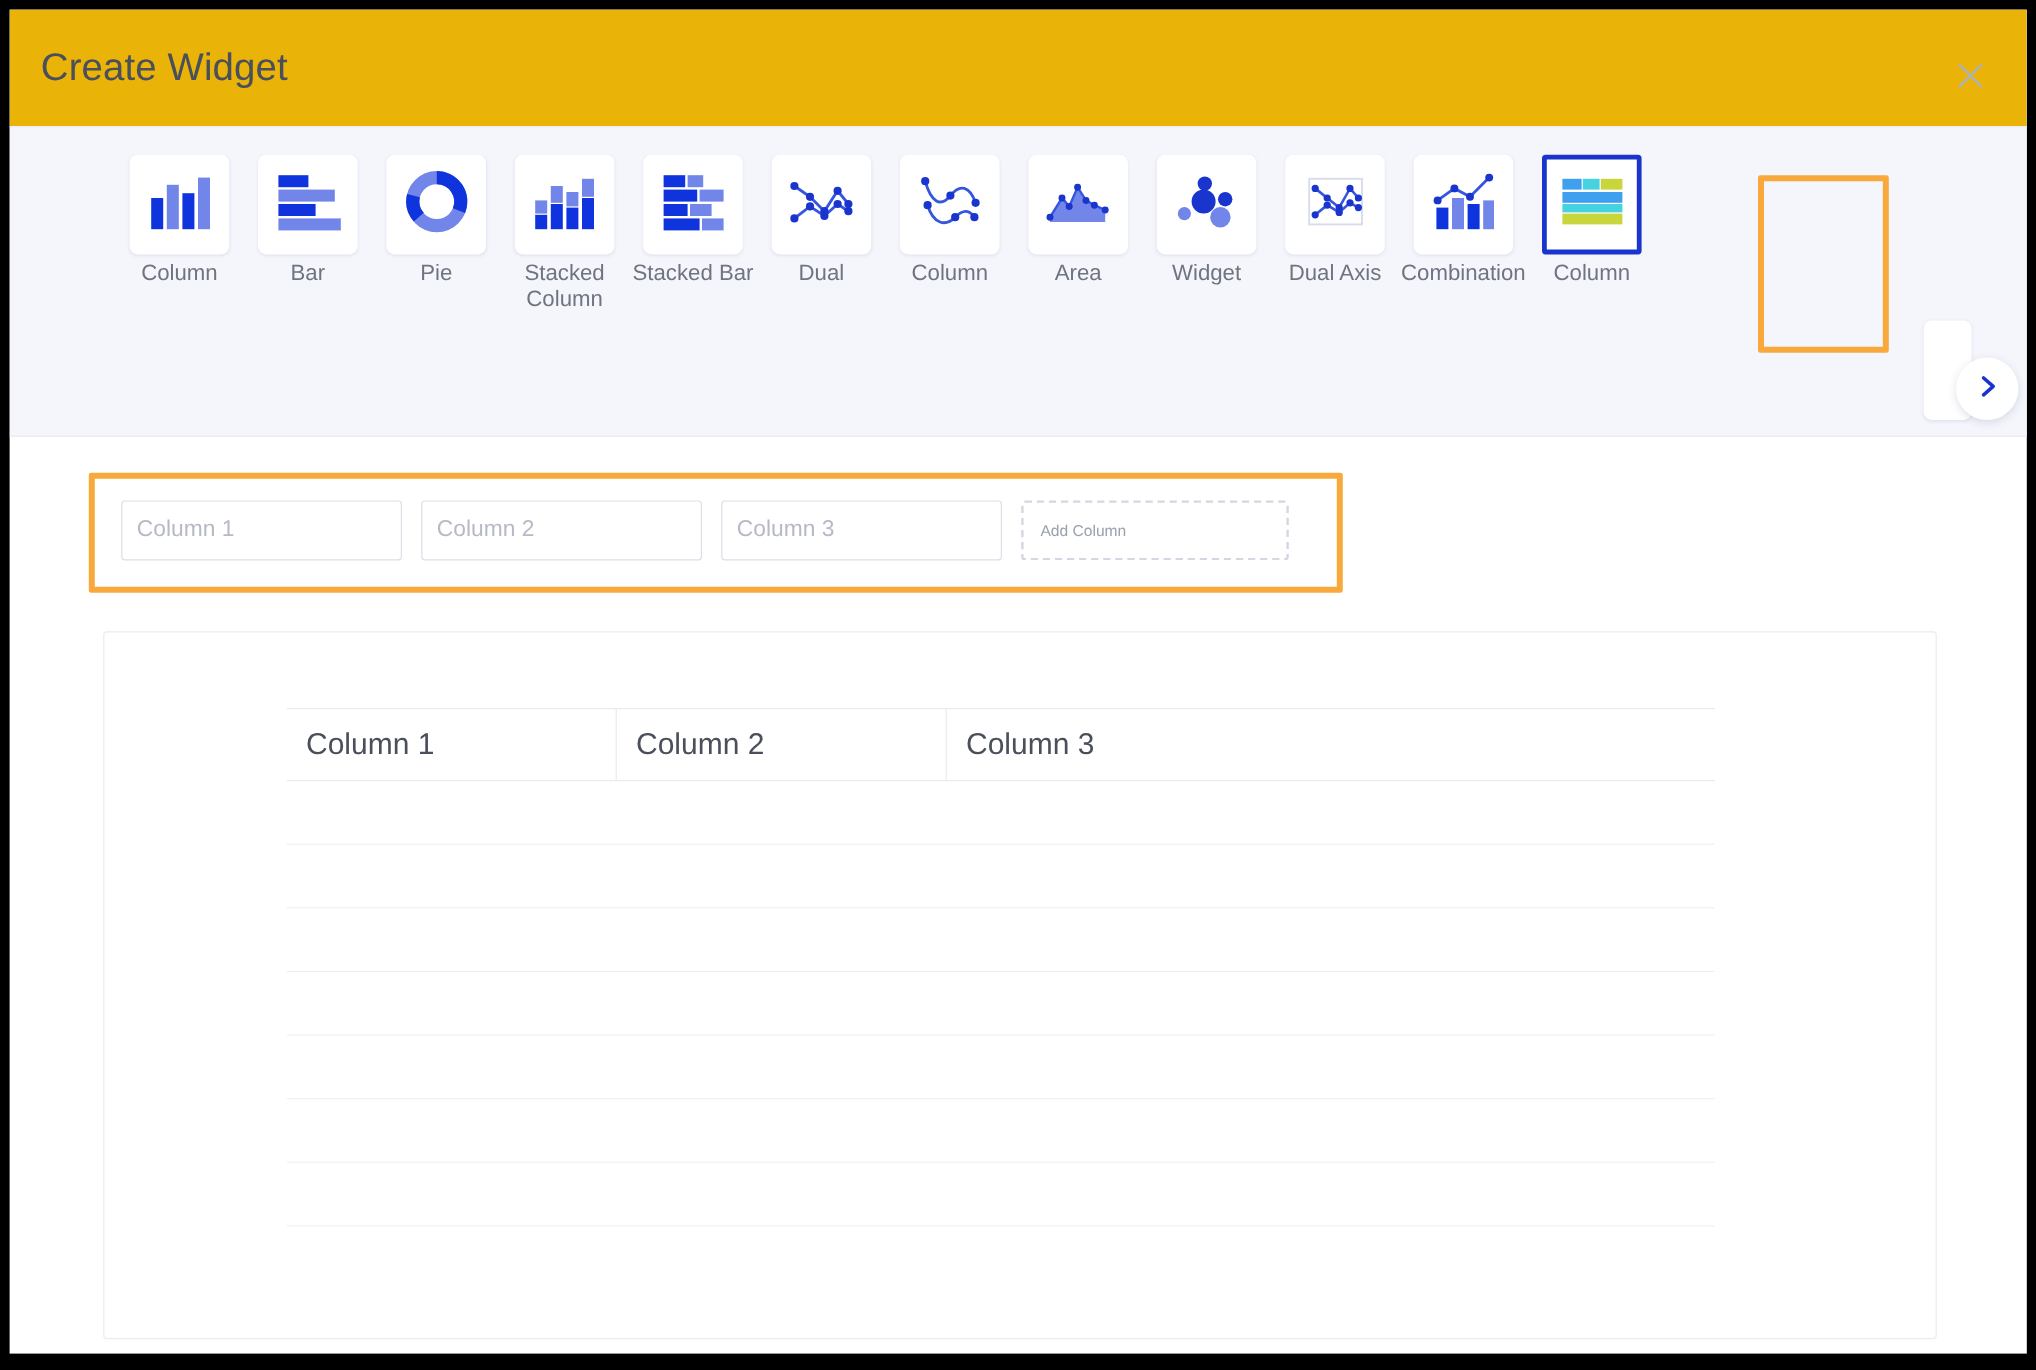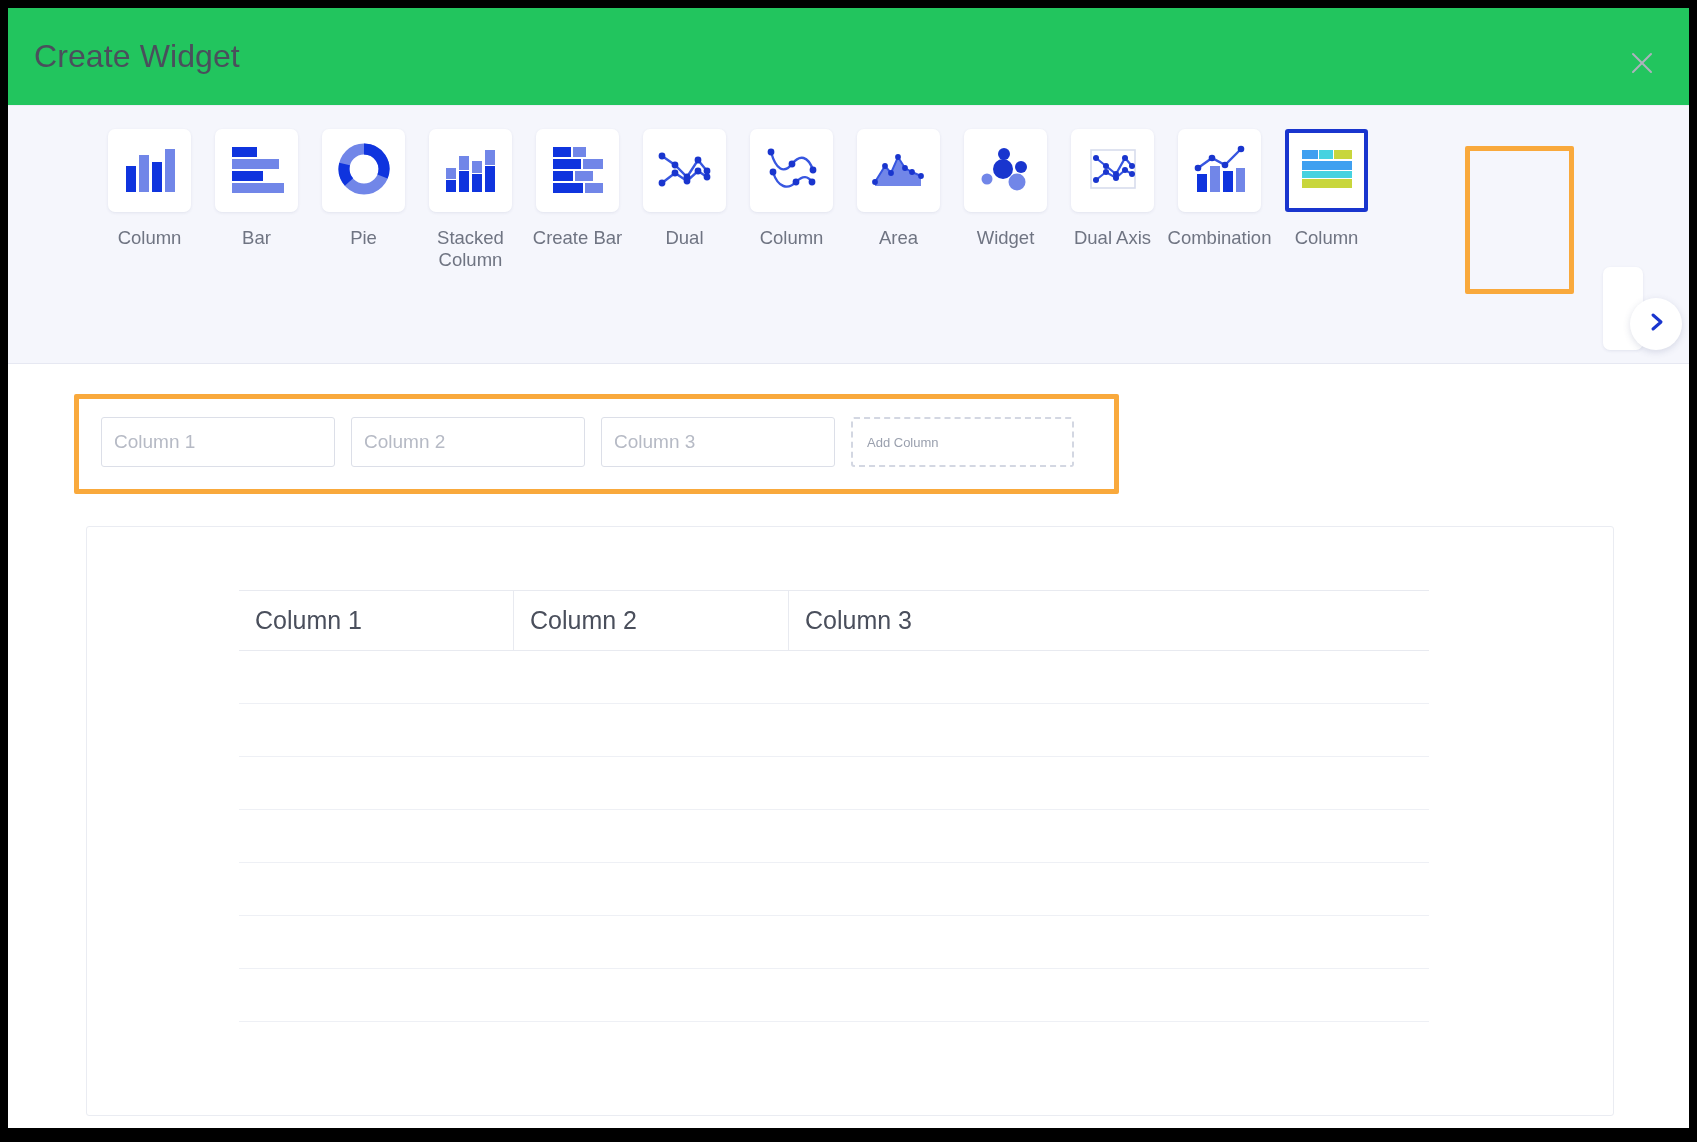--- a/index.html
+++ b/index.html
@@ -25,21 +25,21 @@
     left: 8px; top: 8px;
     width: 1681px; height: 1120px;
     background: #ffffff;
     overflow: hidden;
   }
 
   
   #header {
     position: relative;
     height: 97px;
-    background: #22c55e;
+    background: #eab308;
     text-decoration: underline;
   }
   #page-title {
     position: absolute;
     left: 26px; top: 30px;
     font-size: 32px;
     color: #4a4f5c;
     letter-spacing: 0.1px;
   }
   #close-btn {
@@ -83,21 +83,21 @@
     display: flex;
     align-items: center;
     justify-content: center;
   }
   .type-item.selected .type-card {
     border: 4px solid #1935ce;
     border-radius: 3px;
     box-shadow: none;
   }
   .type-label {
-    margin-top: 15px;
+    margin-top: 4px;
     font-size: 18.5px;
     color: #6f7482;
     text-align: center;
     line-height: 22px;
     white-space: pre-line;
   }
   
   #sel-highlight {
     position: absolute;
     left: 1457px; top: 138px;
@@ -291,21 +291,21 @@
                 <rect x="23" y="3" width="13" height="10" fill="#7186e8"></rect>
                 <rect x="3" y="15" width="28" height="10" fill="#0f34de"></rect>
                 <rect x="33" y="15" width="20" height="10" fill="#7186e8"></rect>
                 <rect x="3" y="27" width="20" height="10" fill="#0f34de"></rect>
                 <rect x="25" y="27" width="18" height="10" fill="#7186e8"></rect>
                 <rect x="3" y="39" width="30" height="10" fill="#0f34de"></rect>
                 <rect x="35" y="39" width="18" height="10" fill="#7186e8"></rect>
               </svg>
             </span>
           </div>
-          <div class="type-label">Create Bar</div>
+          <div class="type-label">Stacked Bar</div>
         </div>
 
         <div class="type-item">
           <div class="type-card">
             <span>
               <svg width="56" height="48" viewBox="0 0 56 48">
                 <polyline points="5,11 18,20 30,32 41,15 50,26" fill="none" stroke="#3756e0" stroke-width="2.4"></polyline>
                 <polyline points="5,38 18,28 30,36 41,26 50,32" fill="none" stroke="#3756e0" stroke-width="2.4"></polyline>
                 <circle cx="5" cy="11" r="3.4" fill="#1935ce"></circle>
                 <circle cx="18" cy="20" r="3.4" fill="#1935ce"></circle>

